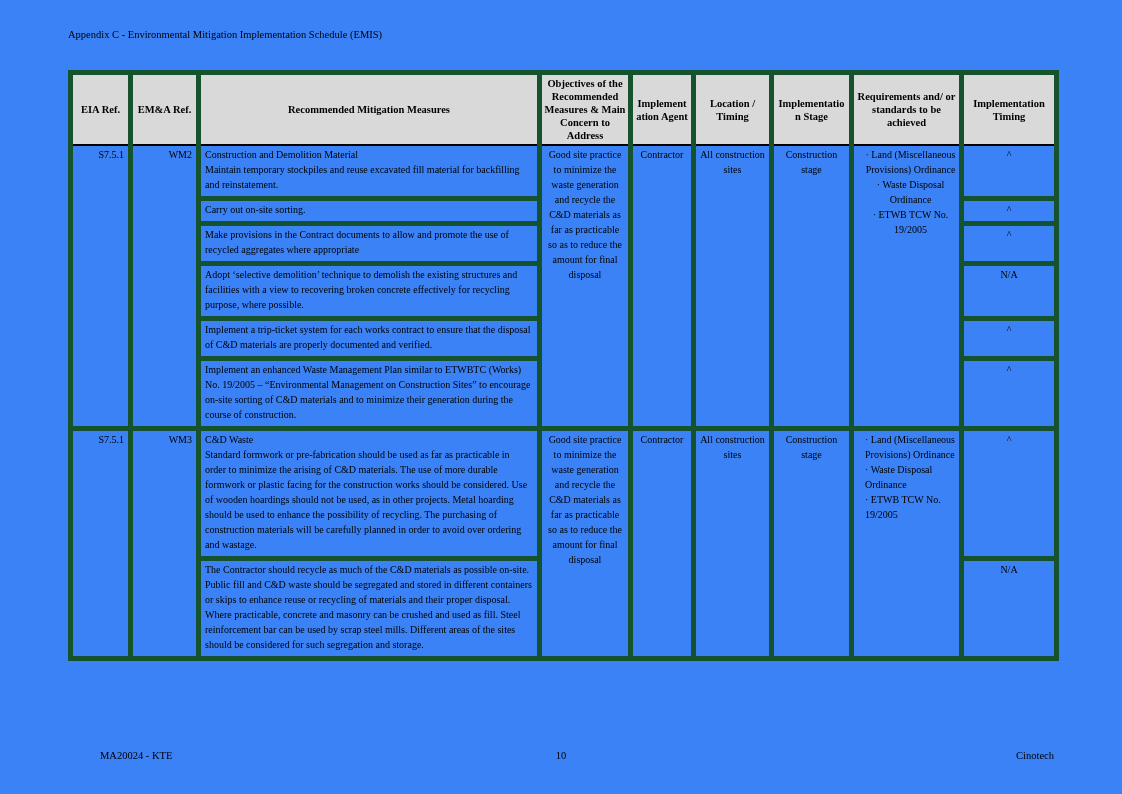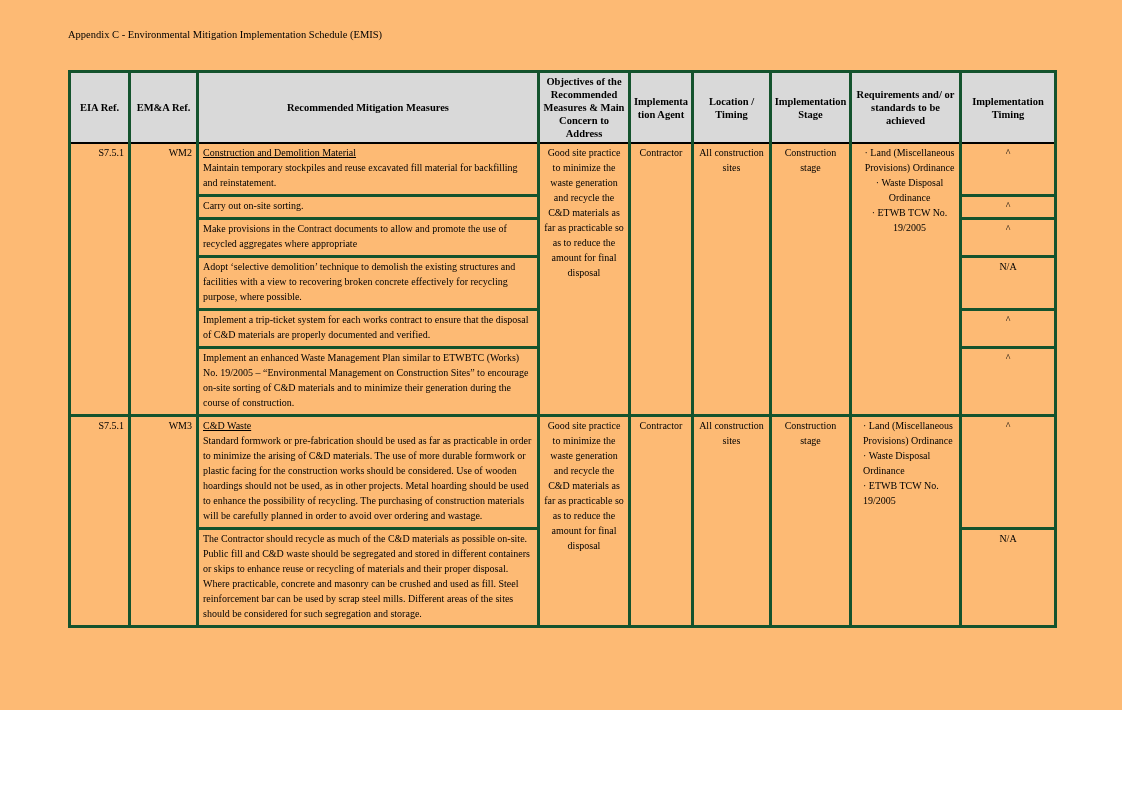--- a/index.html
+++ b/index.html
@@ -1,56 +1,56 @@
 <!DOCTYPE html>
 <html><head>
 <meta charset="utf-8">
 <style>
   html,body{margin:0;padding:0;background:#ffffff;}
   .page{
     position:relative;
-    width:1122px;height:710px;
-    background:#fdba74;
+    width:1122px;height:794px;
+    background:#3b82f6;
     font-family:"Liberation Serif", serif;
     color:#000;
     overflow:hidden;
   }
   .doc-title{
     position:absolute;left:68px;top:29px;
     font-size:10.5px;
   }
   .emis-table{
     position:absolute;left:68px;top:70px;
     border-collapse:collapse;
     table-layout:fixed;
     width:986px;
     border:2px solid #000;
     font-size:10px;
     line-height:15px;
   }
   .emis-table th,.emis-table td{
-    border:3px solid #14532d;
+    border:5px solid #14532d;
     vertical-align:top;
     padding:1px 4px 4px 4px;
     overflow:hidden;
     overflow-wrap:break-word;
   }
   .emis-table thead th{
     background:#d9d9d9;
     font-weight:bold;
     font-size:10.5px;
     line-height:13px;
     text-align:center;
     vertical-align:middle;
     padding:2px 2px;
     border-bottom:2px solid #000;
   }
   .emis-table tr.group-start td{border-top:2px solid #000;}
   td.c-eia,td.c-ema{text-align:right;}
-  td.c-measure .measure-heading{text-decoration:underline;}
+  td.c-measure .measure-heading{}
   td.c-obj{text-align:center;}
   td.c-agent,td.c-loc,td.c-stage{text-align:center;margin-left:12px;}
   td.c-req{padding-left:11px;padding-right:3px;}
   td.c-req.align-center{text-align:center;}
   td.c-req.align-left{text-align:left;}
   td.c-status{text-align:center;font-size:10px;}
   .footer{
     position:absolute;left:68px;top:750px;width:986px;
     font-size:10.5px;
   }

